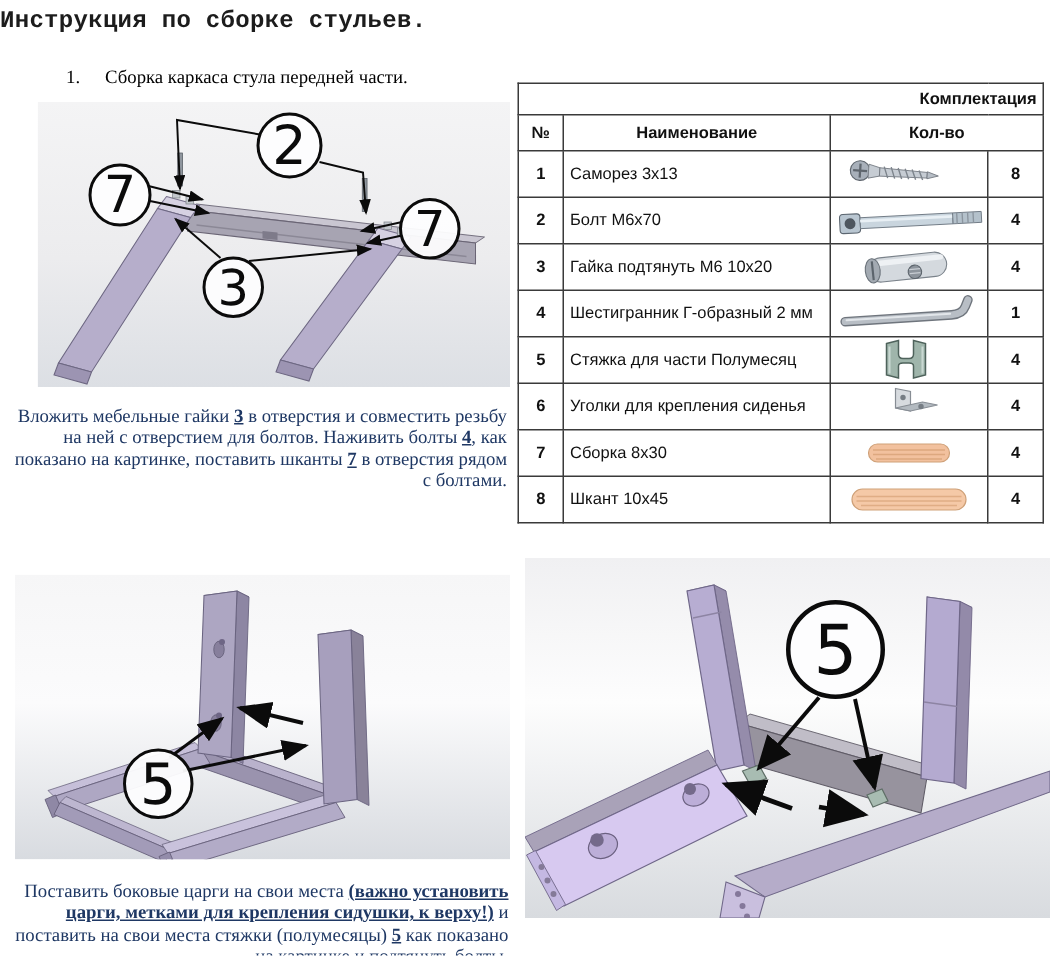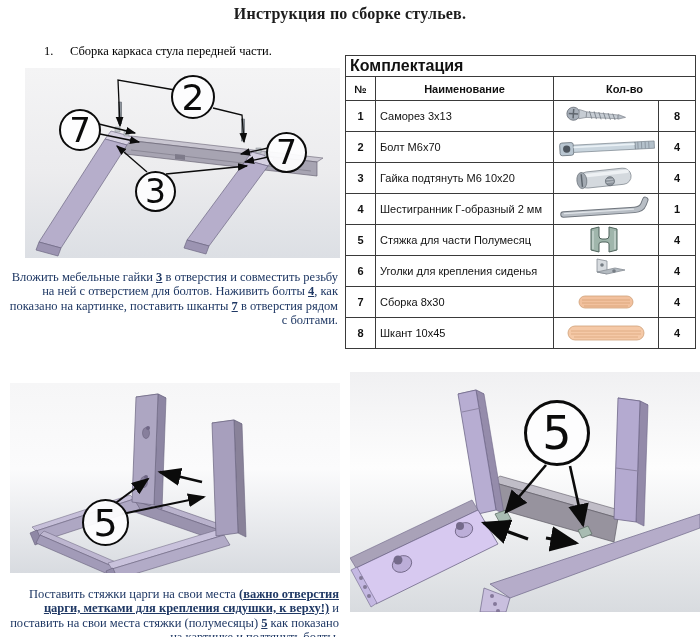--- a/index.html
+++ b/index.html
@@ -1,22 +1,22 @@
 <!DOCTYPE html>
 <html><head>
 <meta charset="utf-8">
 <style>
   html,body{margin:0;padding:0;}
   body{
     width:700px;height:637px;position:relative;background:#ffffff;
     font-family:"Liberation Serif",serif;overflow:hidden;
   }
   .title{
-    position:absolute;top:5px;left:0;width:700px;text-align:center;
-    font-family:Liberation Serif, serif;font-weight:bold;
+    position:absolute;top:5px;left:0;width:700px;
+    font-family:Liberation Mono, monospace;font-weight:bold;
     font-size:16px;color:#1c1c1c;letter-spacing:.2px;
   }
   .step-line{
     position:absolute;left:44px;top:44px;width:306px;
     font-size:12.5px;color:#000;
   }
   .step-line .num{display:inline-block;width:26px;}
   
   .diagram{position:absolute;overflow:hidden;}
   .d1{left:25px;top:68px;width:315px;height:190px;}
@@ -42,21 +42,21 @@
   .p2{left:3px;top:574px;width:336px;}
   .ref{font-weight:bold;text-decoration:underline;}
   .boldu{font-weight:bold;text-decoration:underline;}
   
   .tbl-wrap{position:absolute;left:345px;top:55px;width:350px;}
   table.parts{
     border-collapse:collapse;width:350px;table-layout:fixed;
     font-family:"Liberation Sans",sans-serif;font-size:11px;color:#111;
   }
   table.parts td{border:1px solid #3a3a3a;padding:0 4px;overflow:hidden;}
-  td.t-title{height:20px;text-align:left;font-weight:bold;font-size:16px;}
+  td.t-title{height:20px;text-align:right;font-weight:bold;font-size:11px;}
   tr.head td{height:23px;text-align:center;font-weight:bold;}
   tr.item td{height:30px;}
   td.c-num{text-align:center;font-weight:bold;}
   td.c-name{padding-left:9px;}
   td.c-icon{text-align:center;}
   td.c-icon svg{vertical-align:middle;}
   td.c-qty{text-align:center;font-weight:bold;}
 </style>
 </head>
 <body>
@@ -359,13 +359,13 @@
     <line x1="196" y1="93" x2="156" y2="140" stroke="#0b0b0b" stroke-width="2.6" marker-end="url(#ar3)"></line>
     <line x1="220" y1="94" x2="233" y2="153" stroke="#0b0b0b" stroke-width="2.6" marker-end="url(#ar3)"></line>
     <line x1="178" y1="167" x2="134" y2="151" stroke="#0b0b0b" stroke-width="3.2" marker-end="url(#ar3)"></line>
     <line x1="196" y1="166" x2="226" y2="171" stroke="#0b0b0b" stroke-width="3.2" marker-end="url(#ar3)"></line>
   </svg>
   <div class="callout co-lg" style="left:174px;top:28px;width:66px;height:66px;font-size:46px;">
       <span>5</span>
     </div>
 </div>
 
-<p class="instr p2"><span>Поставить стяжки царги на свои места </span><span class="boldu">(важно отверстия царги, метками для крепления сидушки, к верху!)</span><span> и поставить на свои места стяжки (полумесяцы) </span><span class="ref">5</span><span> как показано на картинке и подтянуть болты.</span></p>
+<p class="instr p2"><span>Поставить боковые царги на свои места </span><span class="boldu">(важно установить царги, метками для крепления сидушки, к верху!)</span><span> и поставить на свои места стяжки (полумесяцы) </span><span class="ref">5</span><span> как показано на картинке и подтянуть болты.</span></p>
 
 </body></html>

